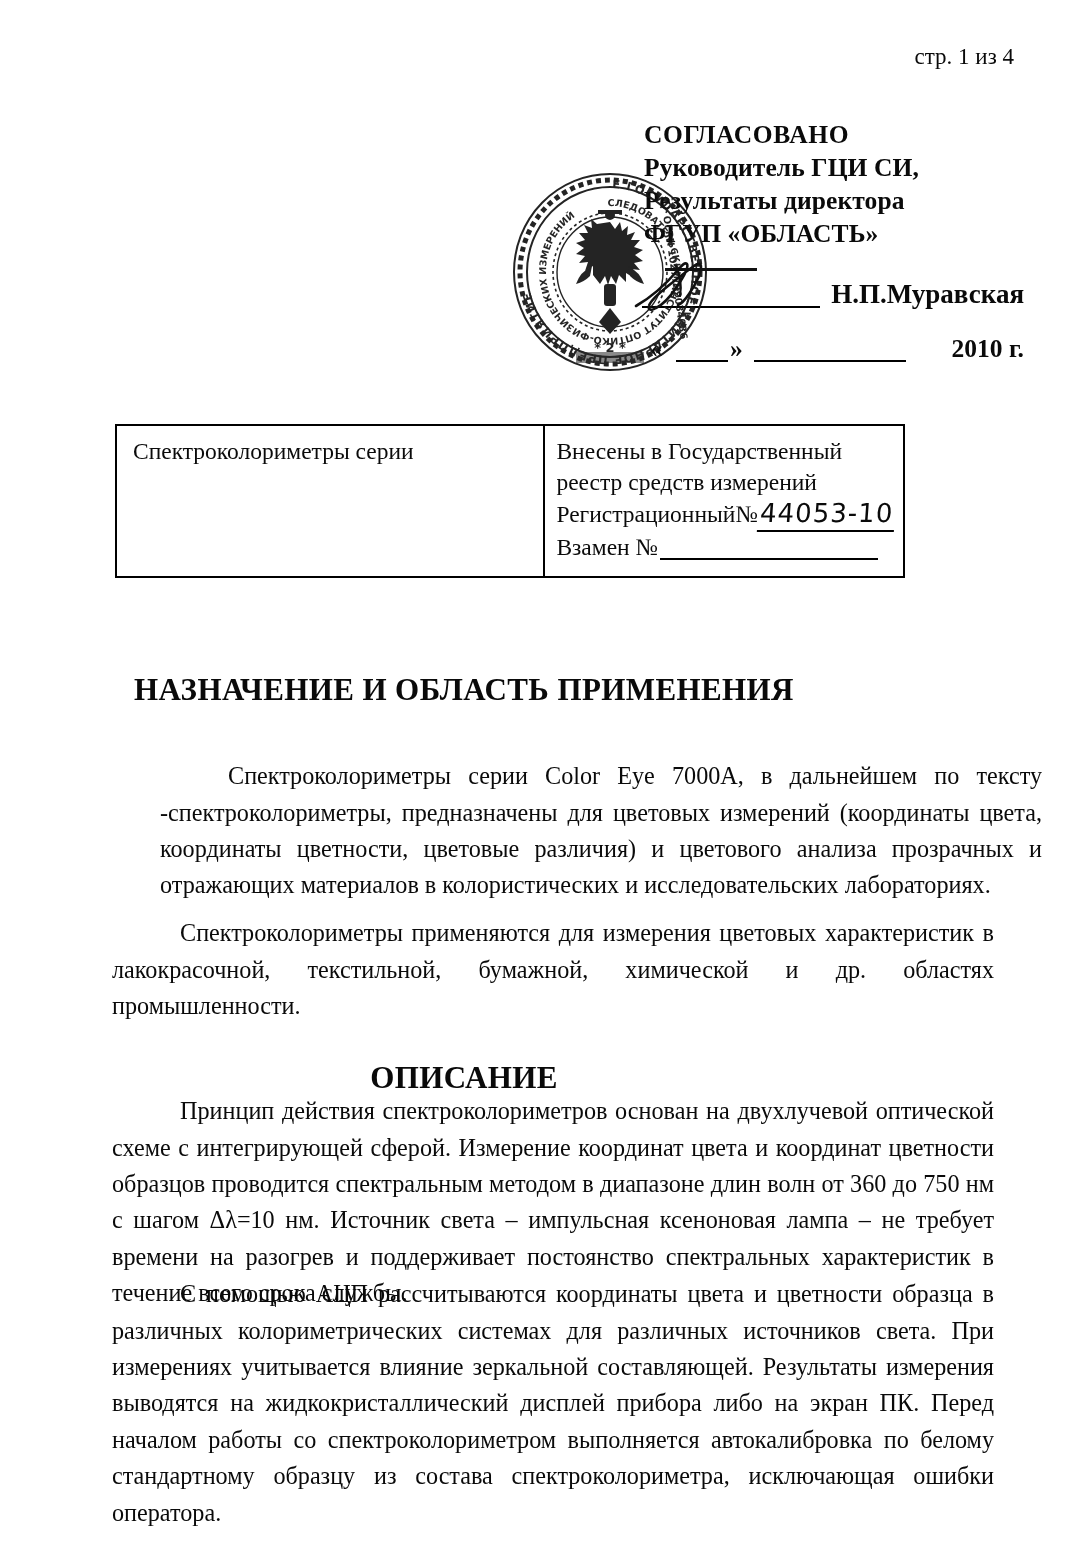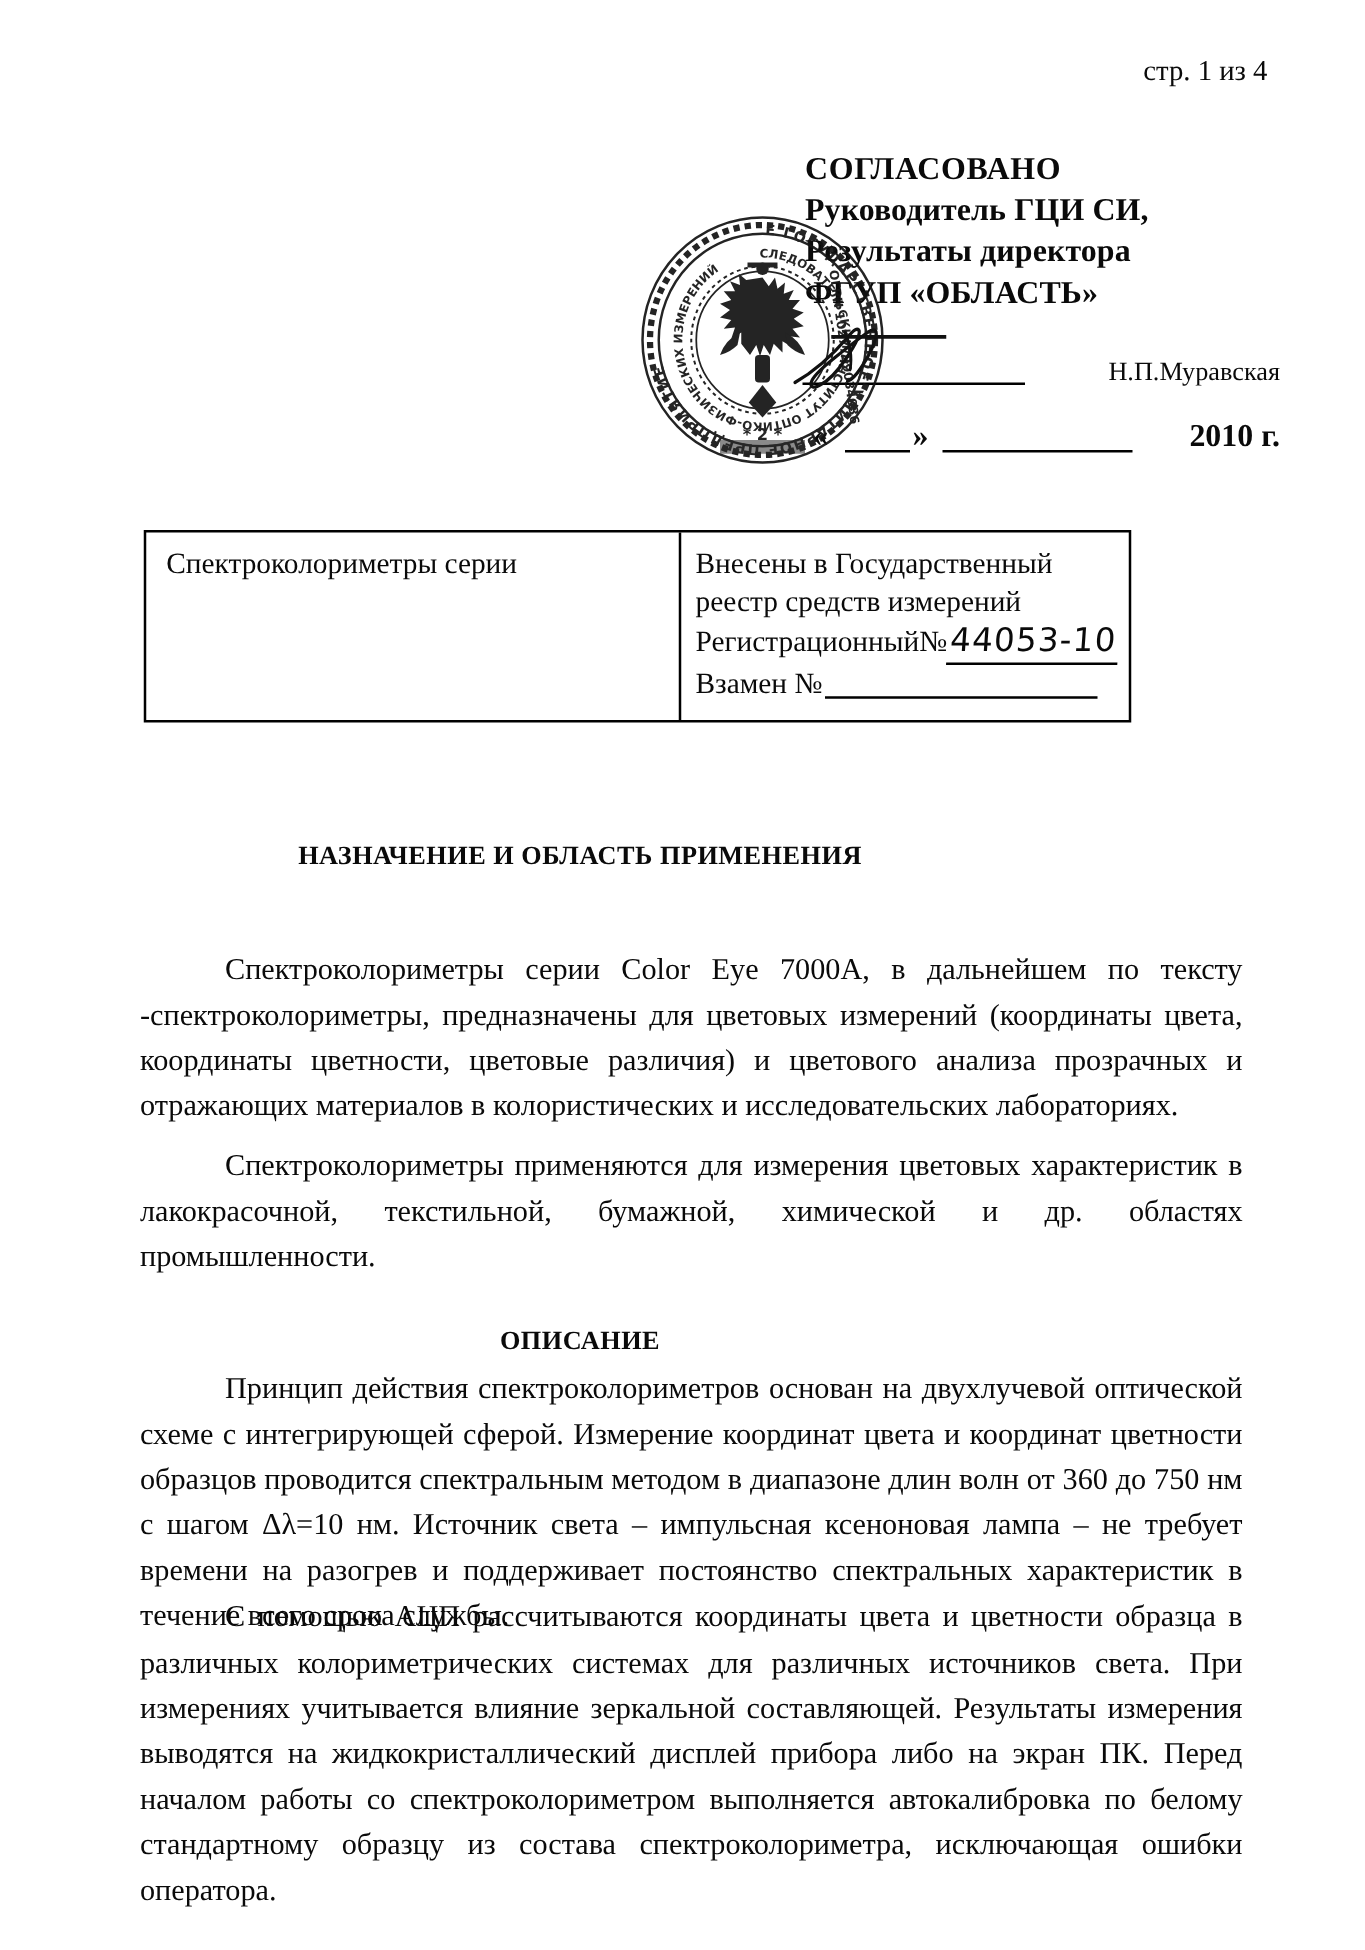--- a/index.html
+++ b/index.html
@@ -72,22 +72,22 @@
     position: absolute;
     left: 38px;
     bottom: 2px;
     width: 178px;
     border-bottom: 2.6px solid #000;
   }
   .sign-name {
     position: absolute;
     right: 0;
     bottom: 0;
-    font-weight: normal;
-    font-size: 21px;
+    font-weight: bold;
+    font-size: 27px;
     white-space: nowrap;
   }
   .signature {
     position: absolute;
     left: 28px;
     bottom: -4px;
     width: 120px;
     height: 56px;
     pointer-events: none;
   }
@@ -166,38 +166,38 @@
   .issue .indent { display: inline-block; width: 24px; }
   .quo { font-size: 25px; }
 
   h2.sec {
     position: absolute;
     left: 0;
     width: 928px;
     margin: 0;
     text-align: center;
     font-weight: bold;
-    font-size: 21px;
+    font-size: 31px;
     letter-spacing: 0.4px;
   }
   #sec-naznachenie { top: 672px; }
   #sec-opisanie { top: 1060px; }
 
   .para {
     position: absolute;
     left: 112px;
     width: 882px;
     font-size: 24.2px;
     line-height: 36.4px;
     text-align: justify;
     text-align-last: left;
     text-indent: 68px;
     hyphens: manual;
   }
-  #p-nazn-1 { top: 734px; }
+  #p-nazn-1 { top: 734px; margin-left: 48px; }
   #p-nazn-2 { top: 891px; }
   #p-opis-1 { top: 1069px; }
   #p-opis-2 { top: 1252px; }
 </style>
 </head>
 <body>
 
 <div class="page">
 
 

